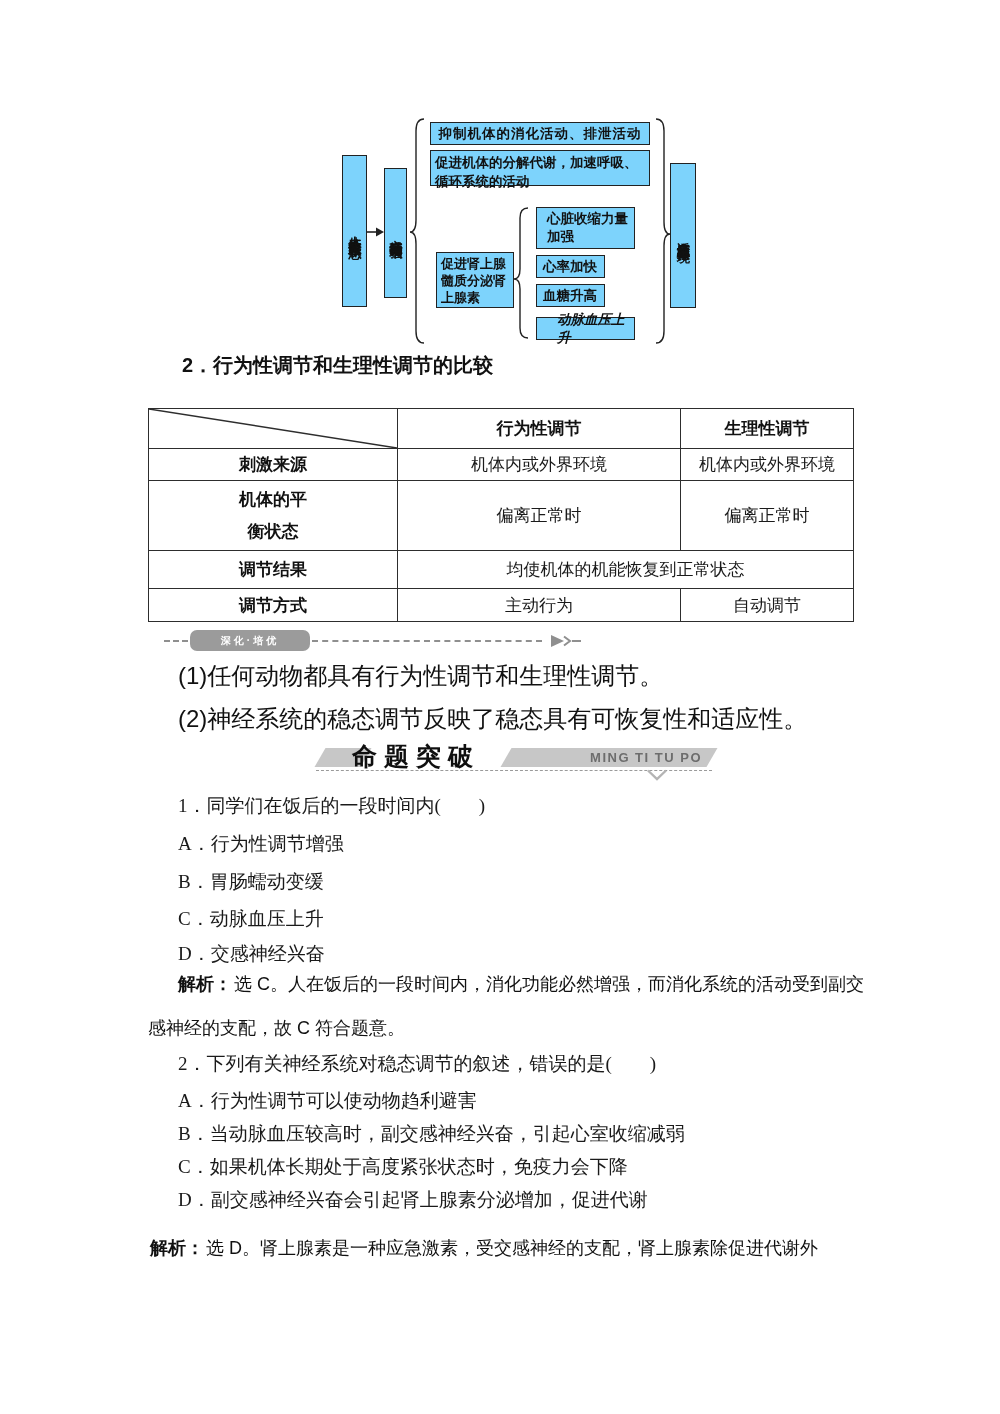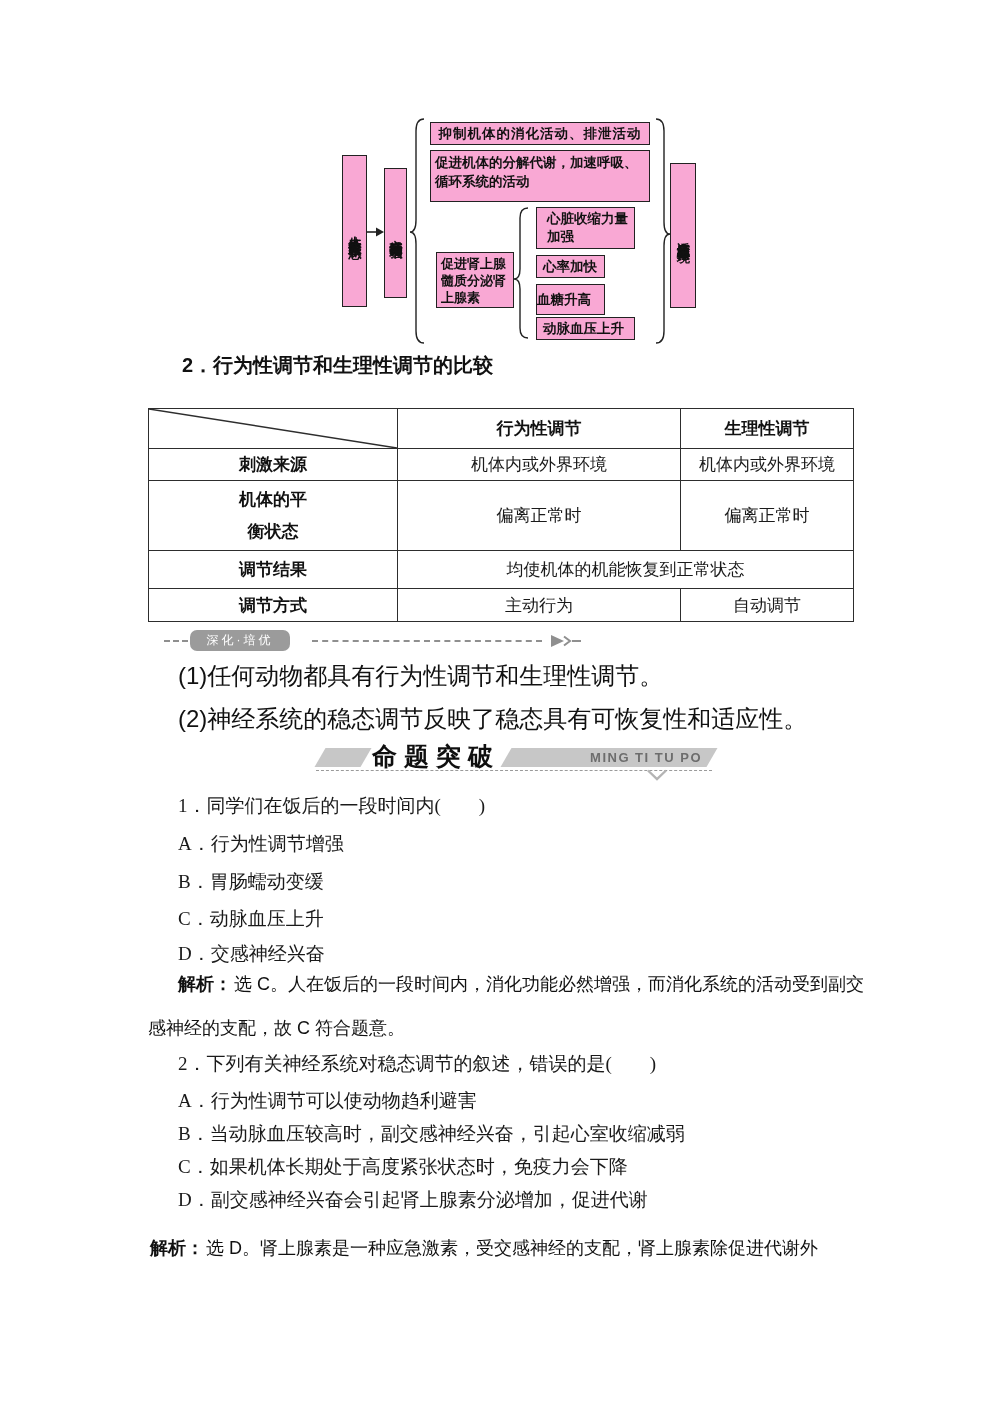--- a/index.html
+++ b/index.html
@@ -1,48 +1,48 @@
 <!DOCTYPE html>
 <html><head>
 <meta charset="utf-8">
 <style>
   html,body{margin:0;padding:0;background:#ffffff;}
   .page{position:relative;width:1000px;height:1414px;background:#fff;overflow:hidden;
         color:#1a1a1a;font-family:"Liberation Serif","DejaVu Serif",serif;}
   
   .flowchart{position:absolute;left:330px;top:105px;width:380px;height:250px;}
   .fc-svg{position:absolute;left:0;top:0;width:380px;height:250px;}
-  .fc-box{position:absolute;box-sizing:border-box;border:1.5px solid #222;background:#f9a8d4;
+  .fc-box{position:absolute;box-sizing:border-box;border:1.5px solid #222;background:#7dd3fc;
           font-family:"Liberation Serif","DejaVu Serif",serif;font-weight:bold;color:#111;}
   .vbox{writing-mode:vertical-rl;text-orientation:upright;display:flex;align-items:center;
         justify-content:center;font-size:13px;letter-spacing:1px;}
   .hbox{font-size:13.5px;}
   .cbox{display:flex;align-items:center;justify-content:center;letter-spacing:1px;}
   .mlbox{padding:2px 4px;line-height:19px;letter-spacing:0;}
   
   .heading{position:absolute;left:182px;top:352px;margin:0;font-family:"Liberation Sans","DejaVu Sans",sans-serif;
            font-size:20px;font-weight:700;color:#111;white-space:nowrap;}
   
   .cmp-table{position:absolute;left:148px;top:408px;width:705px;border-collapse:collapse;table-layout:fixed;}
   .cmp-table td,.cmp-table th{border:1.6px solid #2d2d2d;text-align:center;vertical-align:middle;padding:0;}
   .tlbl{font-family:"Liberation Sans","DejaVu Sans",sans-serif;font-weight:700;font-size:17px;color:#111;}
   .tval{font-family:"Liberation Serif","DejaVu Serif",serif;font-weight:400;font-size:17px;color:#1a1a1a;}
   .diag{position:relative;}
   .diag svg{position:absolute;left:0;top:0;width:100%;height:100%;}
   .two-line{line-height:32px;}
   
   .dash{position:absolute;height:0;border-top:2px dashed #8f8f8f;}
-  .badge{position:absolute;left:190px;top:630px;width:100px;height:21px;background:#9b9b9b;border-radius:7px;
-         color:#fff;font-family:"Liberation Sans","DejaVu Sans",sans-serif;font-size:12px;font-weight:400;
+  .badge{position:absolute;left:190px;top:630px;width:120px;height:21px;background:#9b9b9b;border-radius:7px;
+         color:#fff;font-family:"Liberation Sans","DejaVu Sans",sans-serif;font-size:10px;font-weight:700;
          letter-spacing:3px;display:flex;align-items:center;justify-content:center;}
   .point{position:absolute;margin:0;font-family:"Liberation Sans","DejaVu Sans",sans-serif;font-size:24px;
          font-weight:500;color:#111;white-space:nowrap;}
   
   .para{position:absolute;height:19px;background:#c7c7c7;transform:skewX(-30deg);}
-  .banner-title{position:absolute;left:372px;top:740px;margin:0;font-family:"Liberation Sans","DejaVu Sans",sans-serif;
+  .banner-title{position:absolute;left:352px;top:740px;margin:0;font-family:"Liberation Sans","DejaVu Sans",sans-serif;
                 font-size:25px;font-weight:700;letter-spacing:7px;color:#0f0f0f;white-space:nowrap;text-align:center;}
   .pinyin{display:block;transform:skewX(30deg);text-align:right;line-height:19px;padding-right:10px;
           color:#6d6d6d;font-family:"Liberation Sans","DejaVu Sans",sans-serif;font-size:13px;font-weight:700;letter-spacing:1.5px;}
   .banner-dash{position:absolute;left:316px;top:770px;width:396px;height:0;border-top:1.6px dashed #9a9a9a;}
   
   .q{position:absolute;margin:0;font-family:"Liberation Serif","DejaVu Serif",serif;font-size:19px;
      color:#1a1a1a;white-space:nowrap;}
   .jiexi{position:absolute;margin:0;font-family:"Liberation Sans","DejaVu Sans",sans-serif;font-size:18px;
          font-weight:500;color:#111;white-space:nowrap;}
   .jiexi b{font-weight:700;margin-right:2px;}
@@ -62,36 +62,36 @@
 
       <path fill="none" stroke="#222" stroke-width="1.4" d="M 94,14 Q 86,14 86,26 L 86,115 Q 86,127 80,127 Q 86,127 86,139 L 86,226 Q 86,238 94,238"></path>
 
       <path fill="none" stroke="#222" stroke-width="1.4" d="M 198,103 Q 190,103 190,113 L 190,164 Q 190,174 184,174 Q 190,174 190,184 L 190,223 Q 190,233 198,233"></path>
 
       <path fill="none" stroke="#222" stroke-width="1.4" d="M 326,14 Q 334,14 334,26 L 334,117 Q 334,129 340,129 Q 334,129 334,141 L 334,226 Q 334,238 326,238"></path>
     </svg>
     <div class="fc-box vbox" style="left:12px;top:50px;width:25px;height:152px;">人体处于应急紧张状态</div>
     <div class="fc-box vbox" style="left:54px;top:63px;width:23px;height:130px;">交感神经活动增强</div>
     <div class="fc-box hbox cbox" style="left:100px;top:17px;width:220px;height:23px;">抑制机体的消化活动、排泄活动</div>
-    <div class="fc-box hbox mlbox" style="left:100px;top:45px;width:220px;height:52px;">
+    <div class="fc-box hbox mlbox" style="left:100px;top:45px;width:220px;height:36px;">
       <span>促进机体的分解代谢，加速呼吸、</span><br>
       <span>循环系统的活动</span>
     </div>
     <div class="fc-box mlbox" style="left:106px;top:147px;width:78px;height:56px;font-size:13px;line-height:17px;">
       <span>促进肾上腺</span><br>
       <span>髓质分泌肾</span><br>
       <span>上腺素</span>
     </div>
     <div class="fc-box hbox mlbox" style="left:206px;top:102px;width:99px;height:42px;line-height:18px;padding-left:10px;">
       <span>心脏收缩力量</span><br>
       <span>加强</span>
     </div>
     <div class="fc-box hbox" style="left:206px;top:150px;width:69px;height:23px;display:flex;align-items:center;padding-left:6px;">心率加快</div>
-    <div class="fc-box hbox" style="left:206px;top:179px;width:69px;height:31px;display:flex;align-items:center;">血糖升高</div>
-    <div class="fc-box hbox" style="left:206px;top:212px;width:99px;height:23px;display:flex;align-items:center;padding-left:6px;">动脉血压上升</div>
+    <div class="fc-box hbox" style="left:206px;top:179px;width:69px;height:23px;display:flex;align-items:center;padding-left:6px;">血糖升高</div>
+    <div class="fc-box hbox" style="left:206px;top:212px;width:99px;height:23px;display:flex;align-items:center;padding-left:20px;font-style:italic;">动脉血压上升</div>
     <div class="fc-box vbox" style="left:340px;top:58px;width:26px;height:145px;">适应应急的紧张环境</div>
   </div>
 
   <p class="heading">2．行为性调节和生理性调节的比较</p>
 
   <table class="cmp-table">
     <colgroup>
         <col style="width:249px">
         <col style="width:283px">
         <col style="width:173px">

